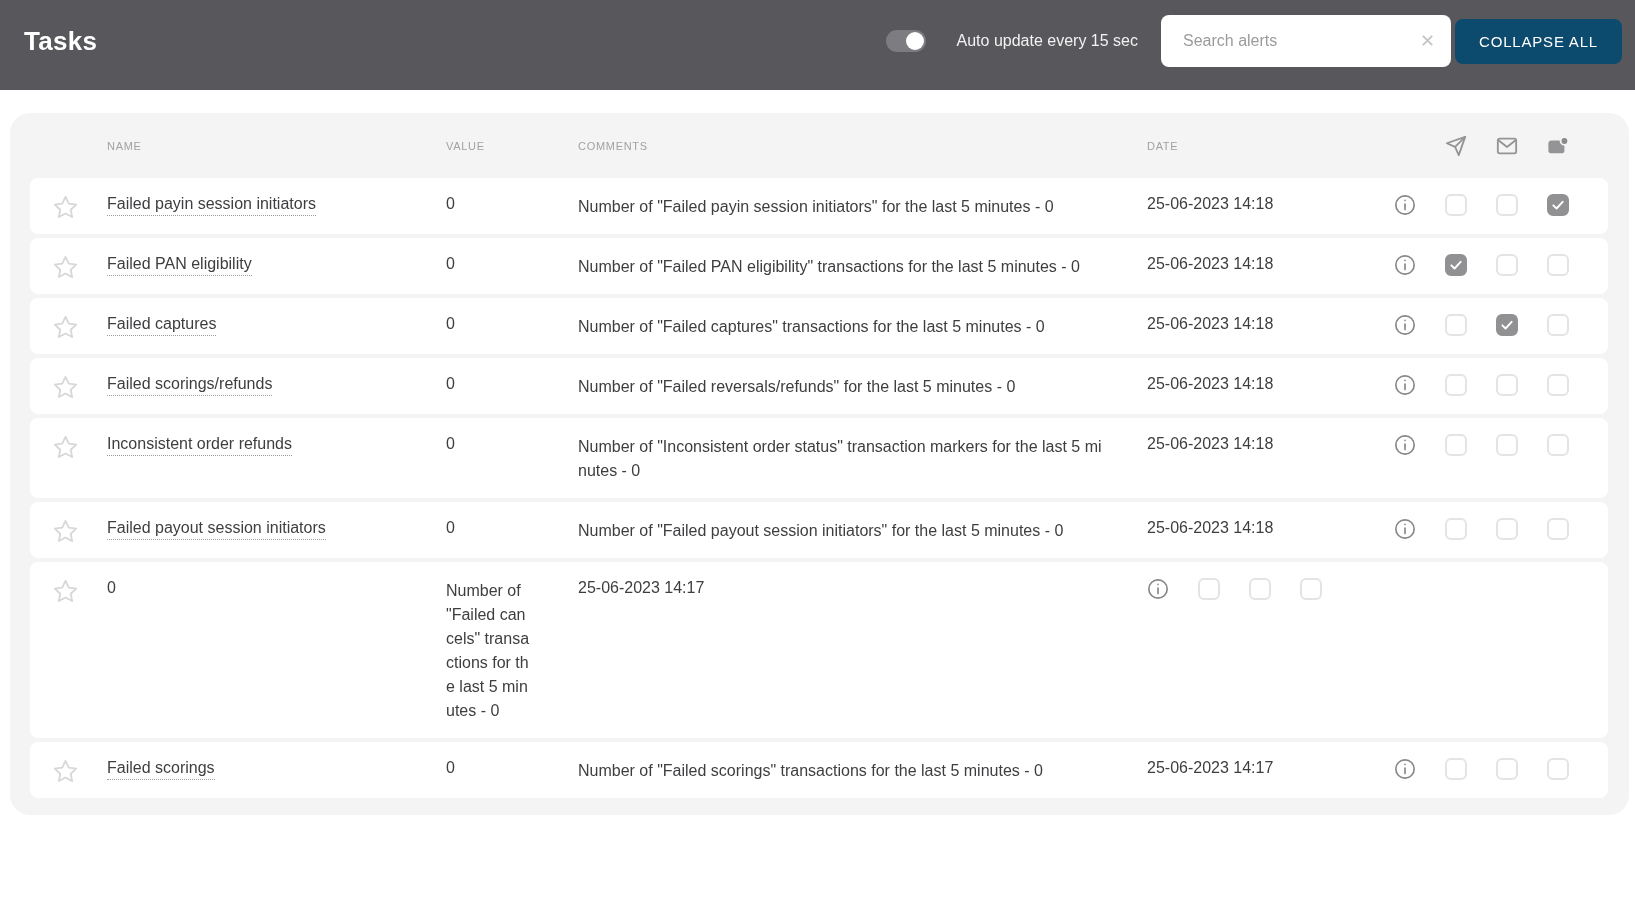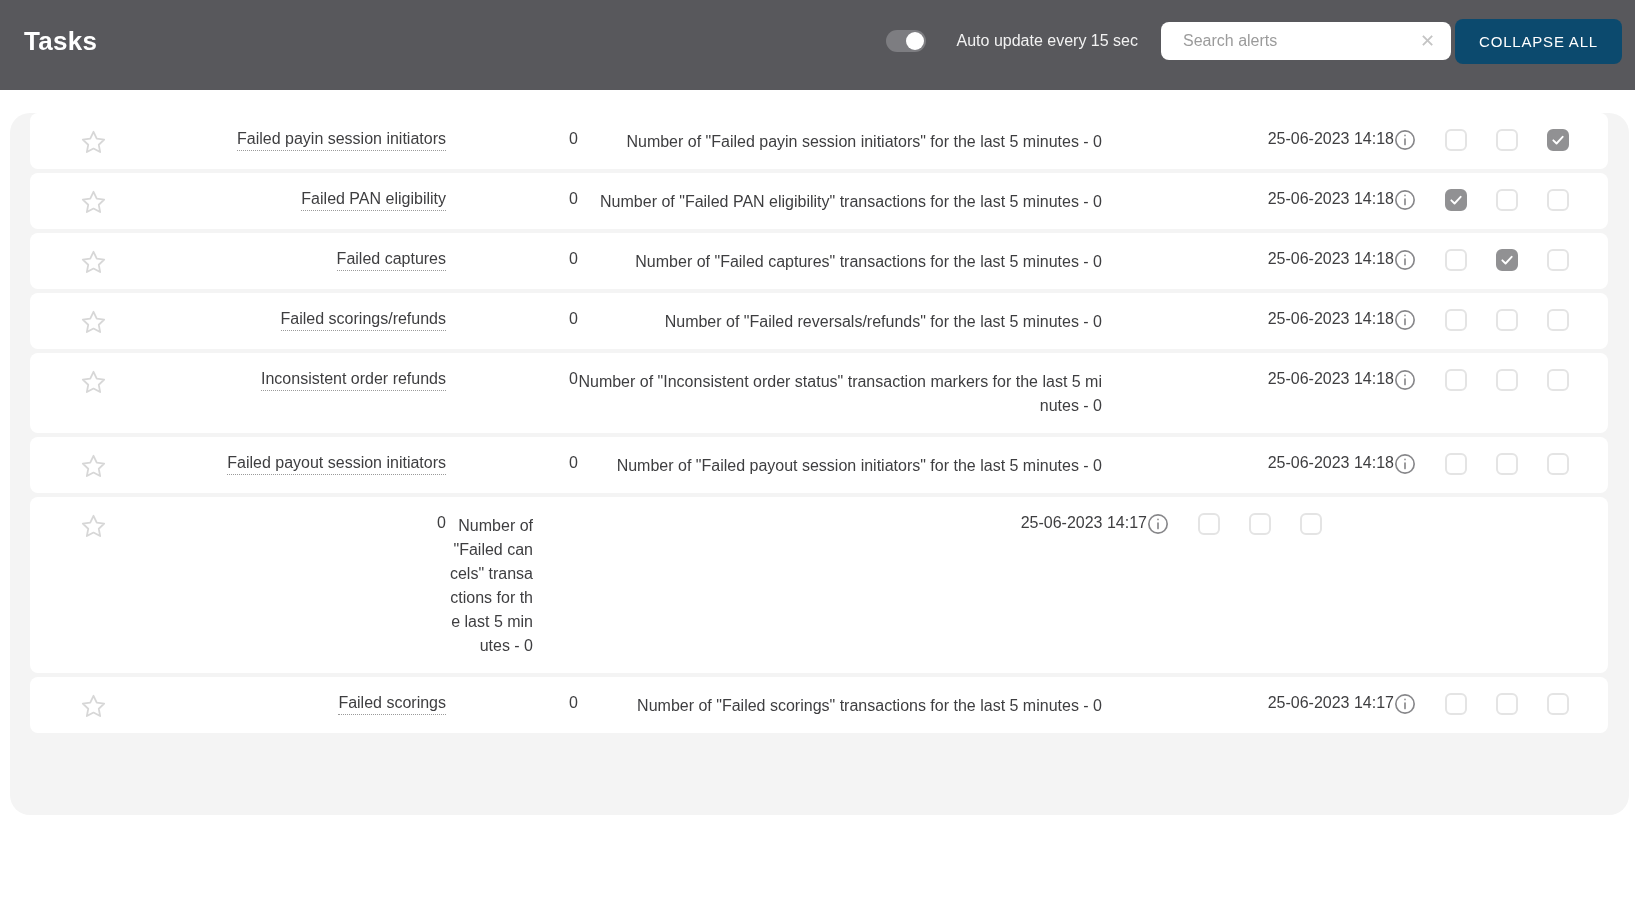--- a/index.html
+++ b/index.html
@@ -13,21 +13,21 @@
   }
   .page-title { color: #ffffff; font-size: 26px; font-weight: 700; letter-spacing: .3px; }
   .header-right { margin-left: auto; display: flex; align-items: center; }
 
   .toggle { width: 40px; height: 22px; border-radius: 11px; background: #7d7d81;
     position: relative; cursor: pointer; flex: none; }
   .toggle .knob { position: absolute; top: 2px; right: 2px; width: 18px; height: 18px;
     border-radius: 50%; background: #ffffff; }
   .auto-label { color: #f2f2f2; font-size: 16px; margin: 0 23px 0 31px; white-space: nowrap; }
 
-  .search-box { position: relative; width: 290px; height: 38px; flex: none; }
+  .search-box { position: relative; width: 290px; height: 52px; flex: none; }
   .search-box input { width: 100%; height: 100%; border: none; border-radius: 8px;
     background: #ffffff; padding: 0 44px 0 22px; font-size: 16px; color: #3e3e40;
     font-family: "Liberation Sans", sans-serif; outline: none; }
   .search-box input::placeholder { color: #9b9b9b; }
   .clear-x { position: absolute; right: 16px; top: 50%; transform: translateY(-50%);
     color: #c4c4c4; font-size: 18px; line-height: 1; cursor: pointer; }
 
   .collapse-btn { margin-left: 4px; width: 167px; height: 45px; border: none;
     border-radius: 8px; background: #0c4a6e; color: #ffffff; font-size: 15px;
     font-weight: 500; letter-spacing: .8px; cursor: pointer;
@@ -38,21 +38,21 @@
     border-radius: 20px; overflow: hidden; }
 
   .grid-cols { display: grid; grid-template-columns: 77px 339px 132px 569px 1fr 214px; }
 
   .thead { height: 65px; align-items: center; padding: 0 21px 0 20px;
     color: #a2a2a2; font-size: 11px; font-weight: 500; letter-spacing: .7px; }
   .thead .col-icons { display: flex; gap: 29px; align-items: center; }
   .thead .icon-slot { width: 22px; height: 22px; }
   .thead svg { display: block; }
 
-  .rows { padding: 0 21px 0 20px; text-align: right; }
+  .rows { padding: 0 21px 0 20px; }
   .row { background: #ffffff; border-radius: 8px; margin-bottom: 4px;
     color: #3e3e40; font-size: 16px; }
 
   .cell-star { padding: 16px 0 0 22px; }
   .cell-name { padding-top: 17px; }
   .name-link { color: #3e3e40; text-decoration: none; border-bottom: 1.5px dotted #9a9a9a;
     padding-bottom: 3px; cursor: pointer; }
   .cell-value { padding-top: 17px; }
   .cell-comment { padding: 17px 45px 15px 0; line-height: 24px; word-break: break-all; }
   .cell-date { padding-top: 17px; white-space: nowrap; }
@@ -79,20 +79,42 @@
     <div class="search-box">
       <input type="text" placeholder="Search alerts" style="">
       <span class="clear-x">✕</span>
     </div>
     <button class="collapse-btn">COLLAPSE ALL</button>
   </div>
 </header>
 
 <main>
   <div class="card">
+    <div class="thead grid-cols">
+      <div></div>
+      <div>NAME</div>
+      <div>VALUE</div>
+      <div>COMMENTS</div>
+      <div>DATE</div>
+      <div class="col-icons">
+        <span class="icon-slot"></span>
+        <svg width="22" height="22" viewBox="0 0 24 24" fill="none" stroke="#949496" stroke-width="2" stroke-linecap="round" stroke-linejoin="round">
+          <path d="M22 2L11 13"></path>
+            <path d="M22 2l-7 20-4-9-9-4 20-7z"></path>
+        </svg>
+        <svg width="22" height="22" viewBox="0 0 24 24" fill="none" stroke="#949496" stroke-width="2" stroke-linecap="round" stroke-linejoin="round">
+          <rect x="2" y="4" width="20" height="16" rx="2"></rect>
+            <polyline points="3,6 12,13 21,6"></polyline>
+        </svg>
+        <svg width="22" height="22" viewBox="0 0 24 24">
+          <rect x="1.5" y="6" width="17.5" height="14" rx="3.5" fill="#949496"></rect>
+          <circle cx="19" cy="6.5" r="4.2" fill="#8a8a8c" stroke="#f4f4f4" stroke-width="2"></circle>
+        </svg>
+      </div>
+    </div>
     <div class="rows" id="rows">
   <div class="row grid-cols">
     <div class="cell-star">
       <svg width="27" height="27" viewBox="0 0 24 24" fill="none" stroke="#d7d7d7" stroke-width="1.6" stroke-linejoin="round">
         <path d="M12 2.5l2.9 6 6.6.9-4.8 4.6 1.2 6.5L12 17.4 6.1 20.5l1.2-6.5L2.5 9.4l6.6-.9z"></path>
       </svg>
     </div>
     <div class="cell-name">
       <a class="name-link">Failed payin session initiators</a>
     </div>

